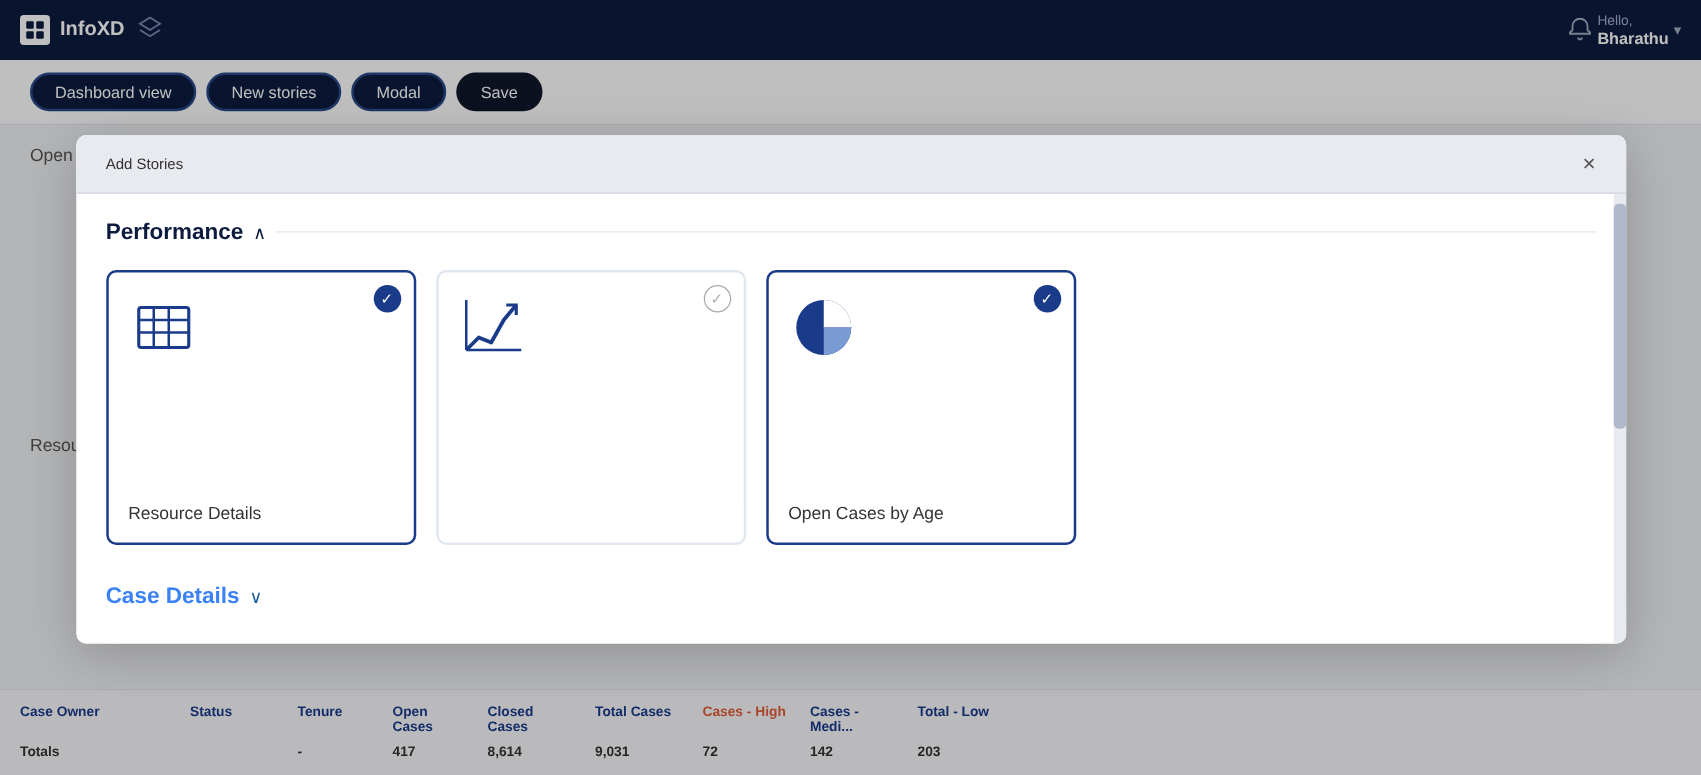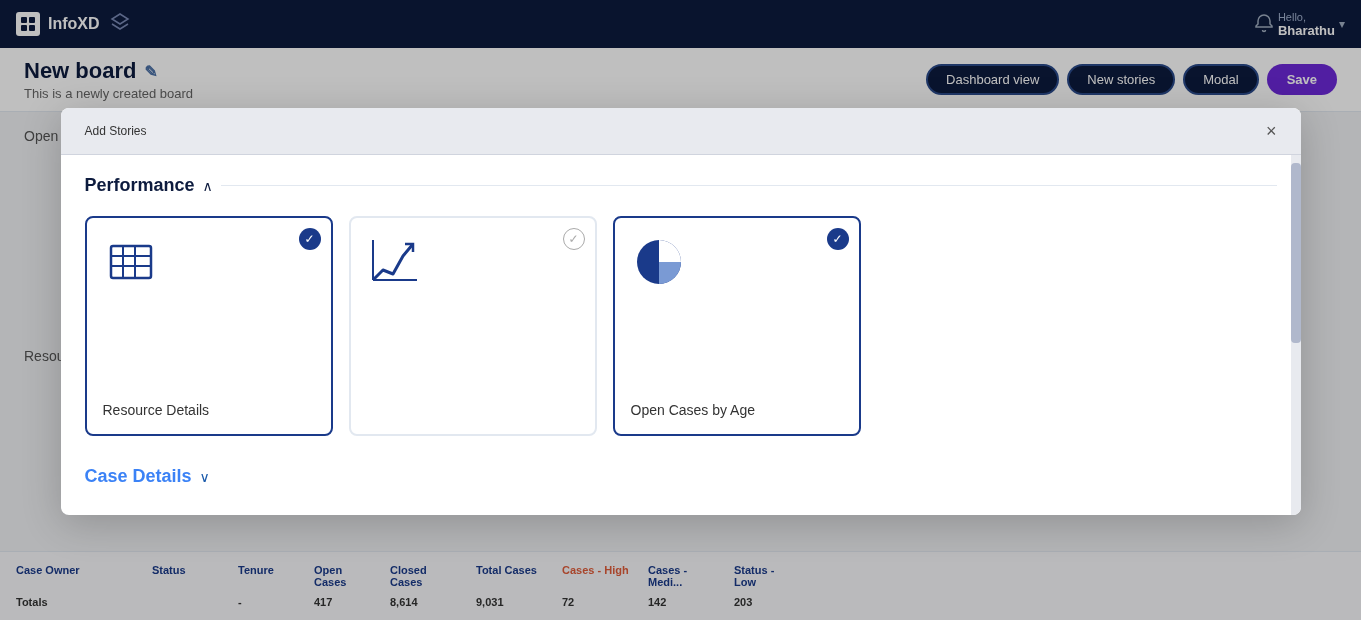--- a/index.html
+++ b/index.html
@@ -103,27 +103,27 @@
       background: #0d1b3e;
       color: white;
       border: 2px solid #2a4a8a;
       border-radius: 20px;
       padding: 6px 18px;
       font-size: 13px;
       font-weight: 500;
       cursor: pointer;
     }
     .btn-solid {
-      background: #6d28d9;
+      background: #0f172a;
       color: white;
       border: none;
       border-radius: 20px;
       padding: 8px 20px;
       font-size: 13px;
-      font-weight: 700;
+      font-weight: 400;
       cursor: pointer;
     }
 
     
     .bg-content {
       background: #f0f2f5;
       padding: 16px 24px;
       position: relative;
     }
     .bg-section-label {
@@ -341,27 +341,20 @@
       <div>
         <div class="hello">Hello,</div>
         <div class="name">Bharathu</div>
       </div>
       <span style="color:#a0aec0; font-size:12px;">▾</span>
     </div>
   </div>
 </nav>
 
 <div class="page-header">
-  <div class="page-header-left">
-    <h1>
-      <span>New board</span>
-      <span class="edit-icon">✎</span>
-    </h1>
-    <p>This is a newly created board</p>
-  </div>
   <div class="page-header-right">
     <button class="btn-outline">Dashboard view</button>
     <button class="btn-outline">New stories</button>
     <button class="btn-outline">Modal</button>
     <button class="btn-solid">Save</button>
   </div>
 </div>
 
 <div class="bg-content">
   <div class="bg-section-label">Open</div>
@@ -374,21 +367,21 @@
 <div style="position:absolute; bottom:0; left:0; right:0; background:#f8f9fb; padding:8px 16px; z-index:1; border-top:1px solid #e2e8f0;">
   <div class="bg-table-row header">
     <span style="width:120px">Case Owner</span>
     <span style="width:70px">Status</span>
     <span style="width:60px">Tenure</span>
     <span style="width:60px; color:#1a3a8a">Open Cases</span>
     <span style="width:70px; color:#1a3a8a">Closed Cases</span>
     <span style="width:70px; color:#1a3a8a">Total Cases</span>
     <span style="width:70px; color:#e05c3a">Cases - High</span>
     <span style="width:70px; color:#1a3a8a">Cases - Medi...</span>
-    <span style="width:60px; color:#1a3a8a">Status - Low</span>
+    <span style="width:60px; color:#1a3a8a">Total - Low</span>
   </div>
   <div class="bg-table-row totals">
     <span style="width:120px">Totals</span>
     <span style="width:70px"></span>
     <span style="width:60px">-</span>
     <span style="width:60px">417</span>
     <span style="width:70px">8,614</span>
     <span style="width:70px">9,031</span>
     <span style="width:70px">72</span>
     <span style="width:70px">142</span>

